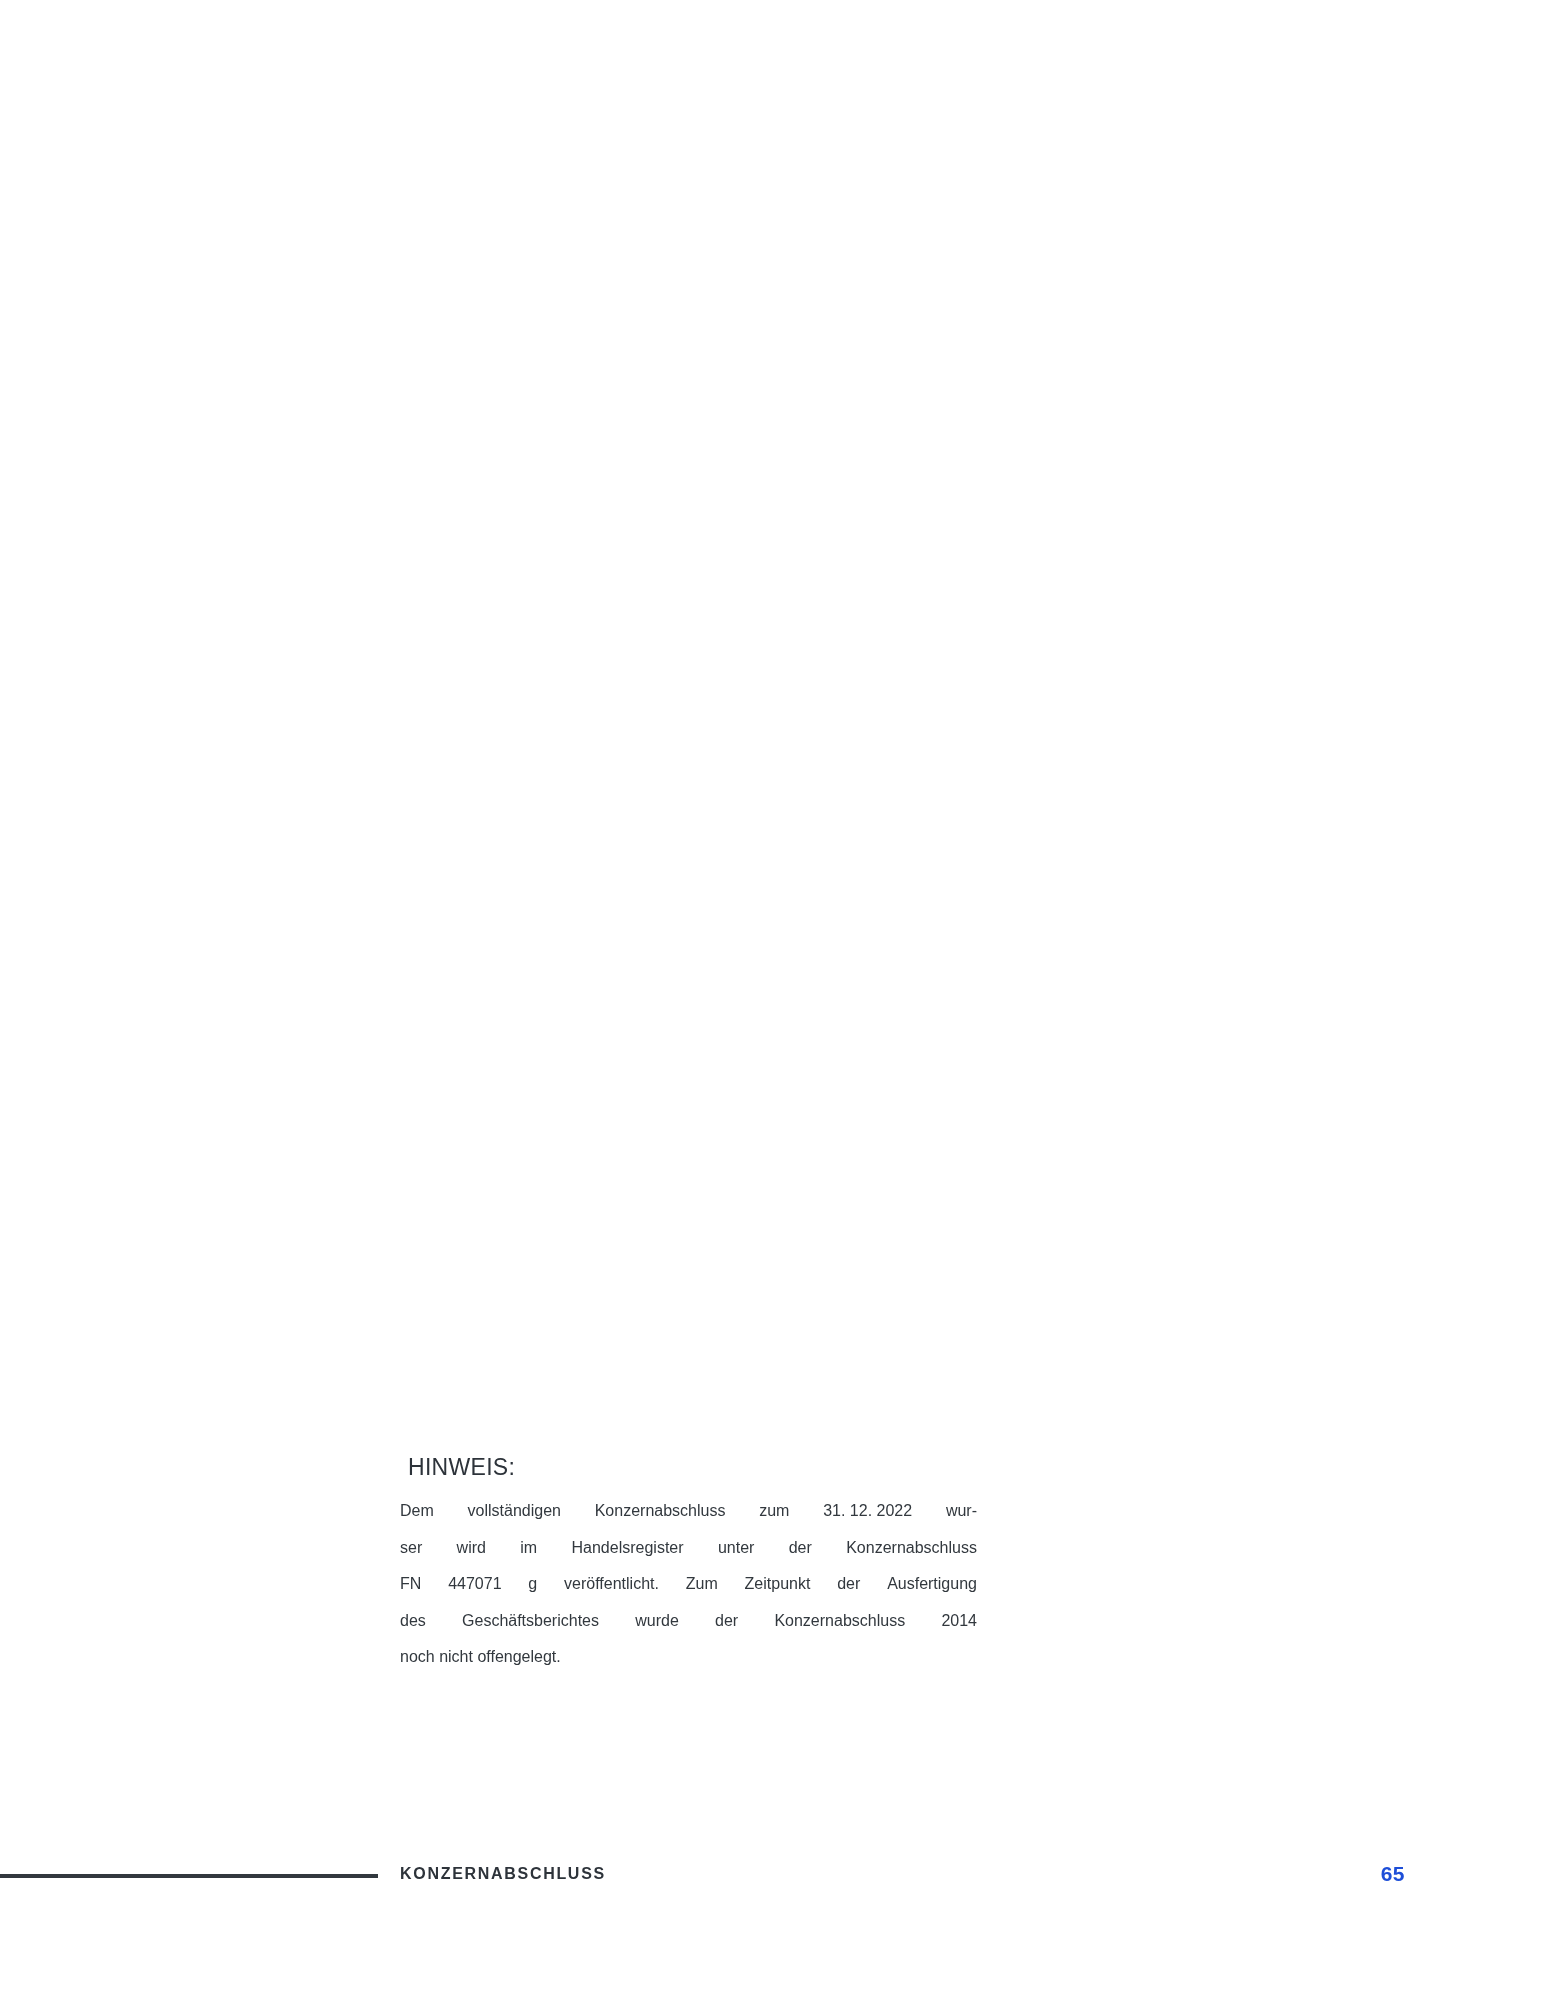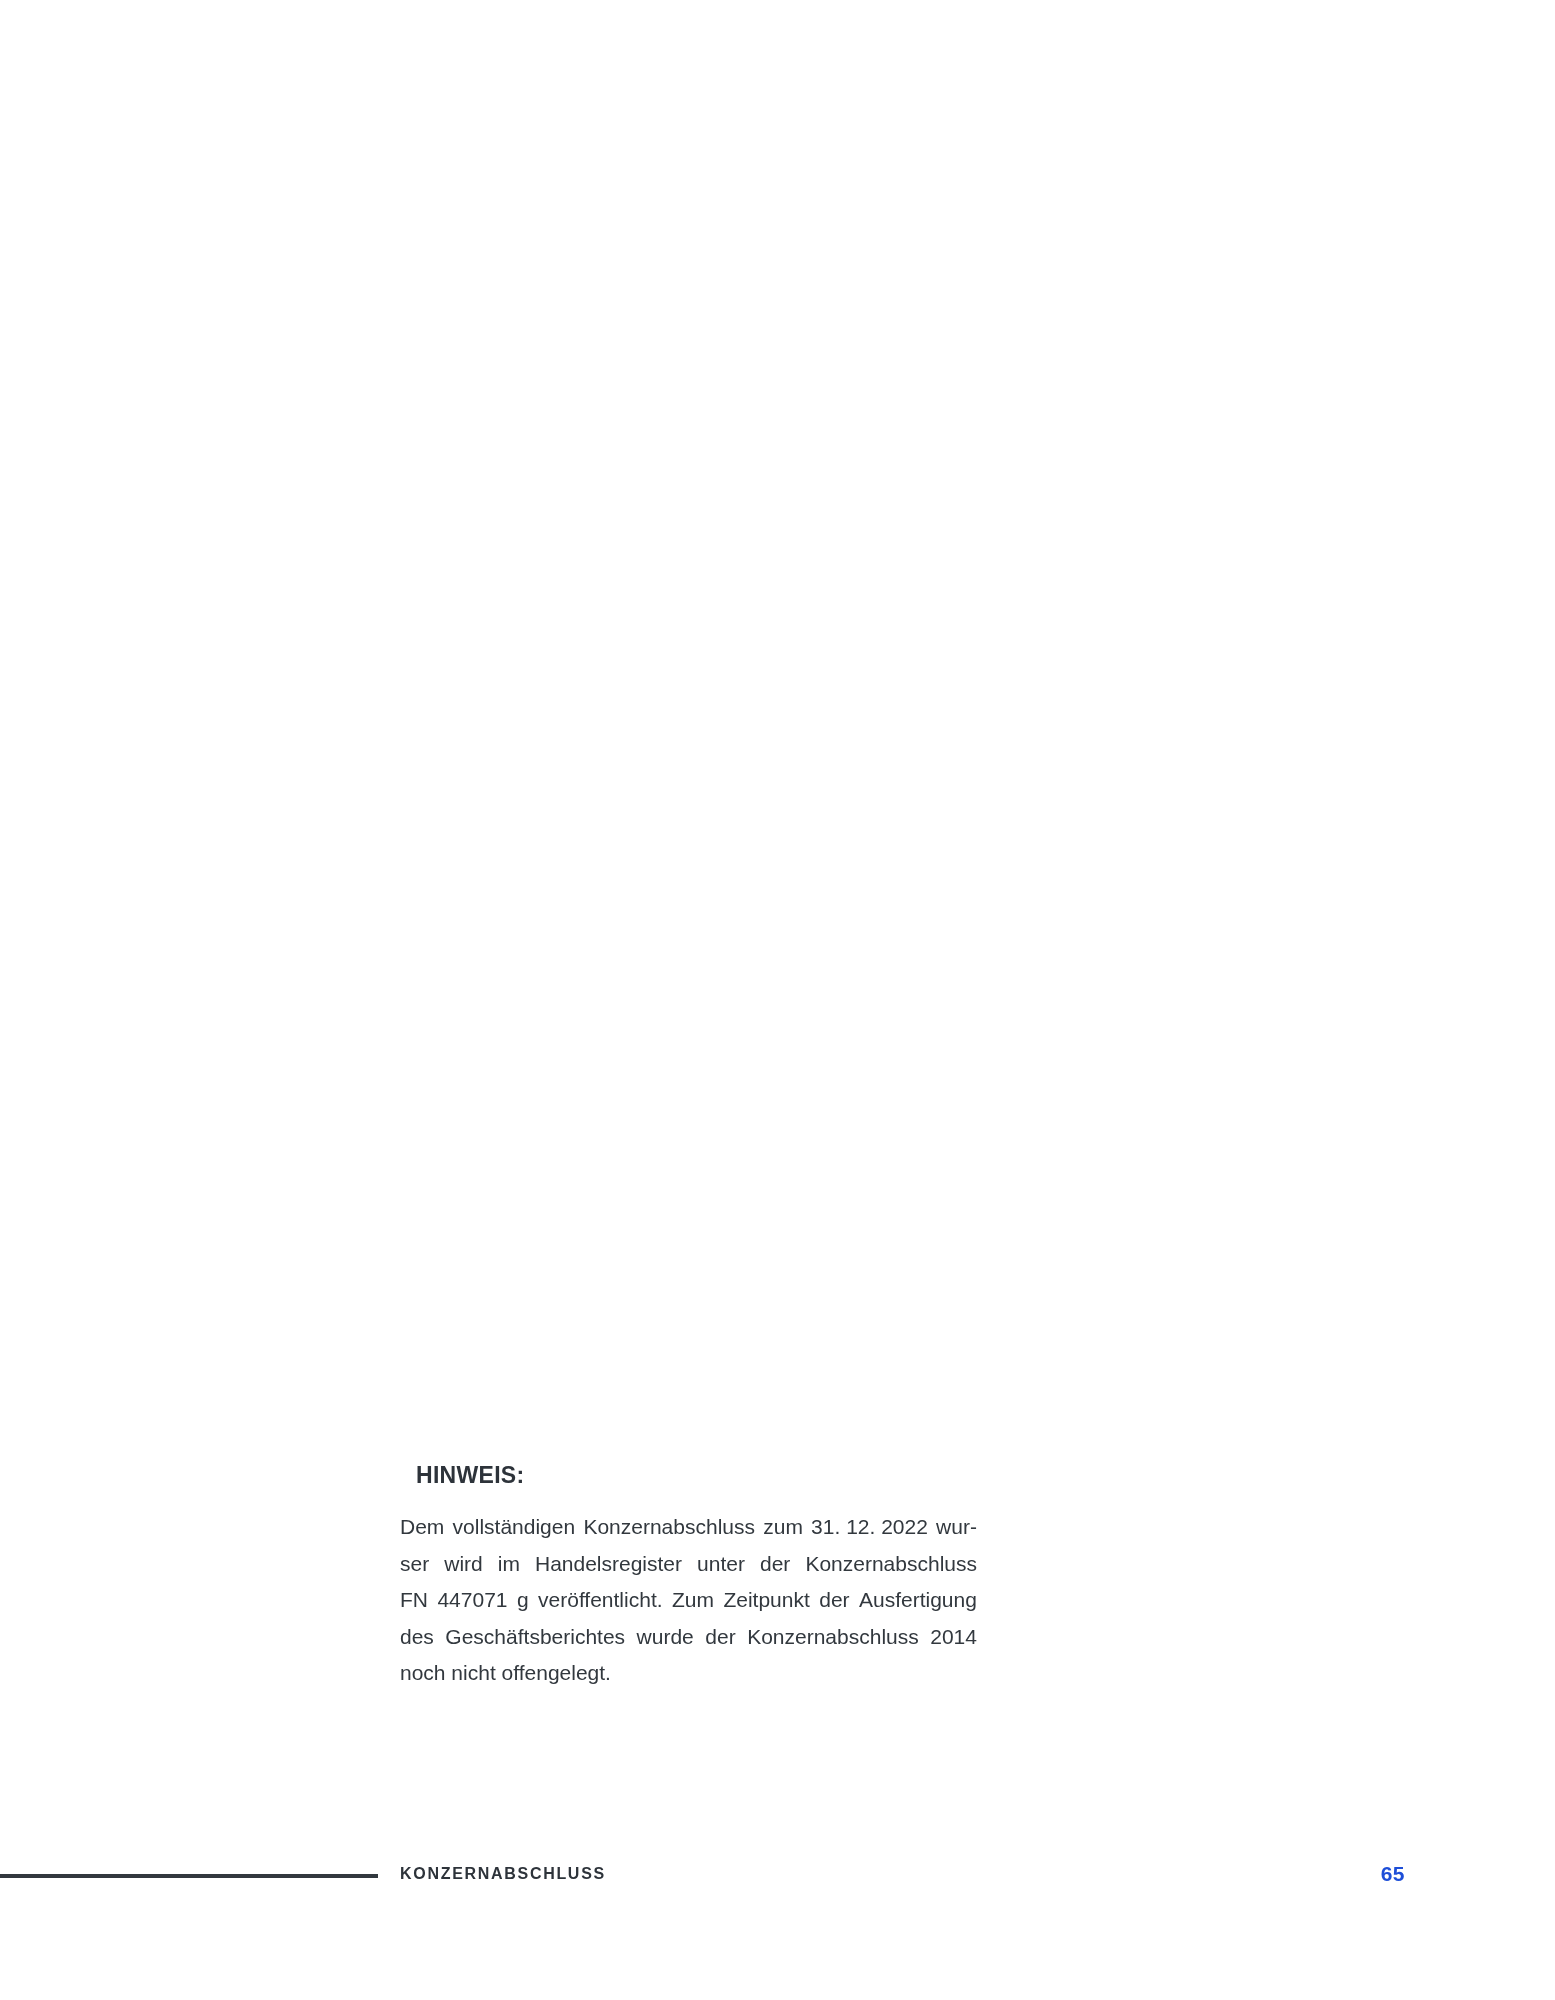--- a/index.html
+++ b/index.html
@@ -16,29 +16,29 @@
     font-family: "Liberation Sans", sans-serif;
     color: #32383e;
   }
   .note {
     position: absolute;
     left: 400px;
     top: 1441px;
     width: 577px;
   }
   .note-heading {
-    margin: 16px;
+    margin: 8px;
     font-size: 23px;
-    font-weight: bold;
+    font-weight: normal;
     line-height: 36.4px;
     letter-spacing: 0.3px;
     color: #2d333a;
   }
   .note-body {
-    font-size: 21px;
+    font-size: 16px;
     font-weight: 400;
   }
   .line {
     line-height: 36.4px;
     height: 36.4px;
   }
   .line.justify {
     display: flex;
     justify-content: space-between;
   }

